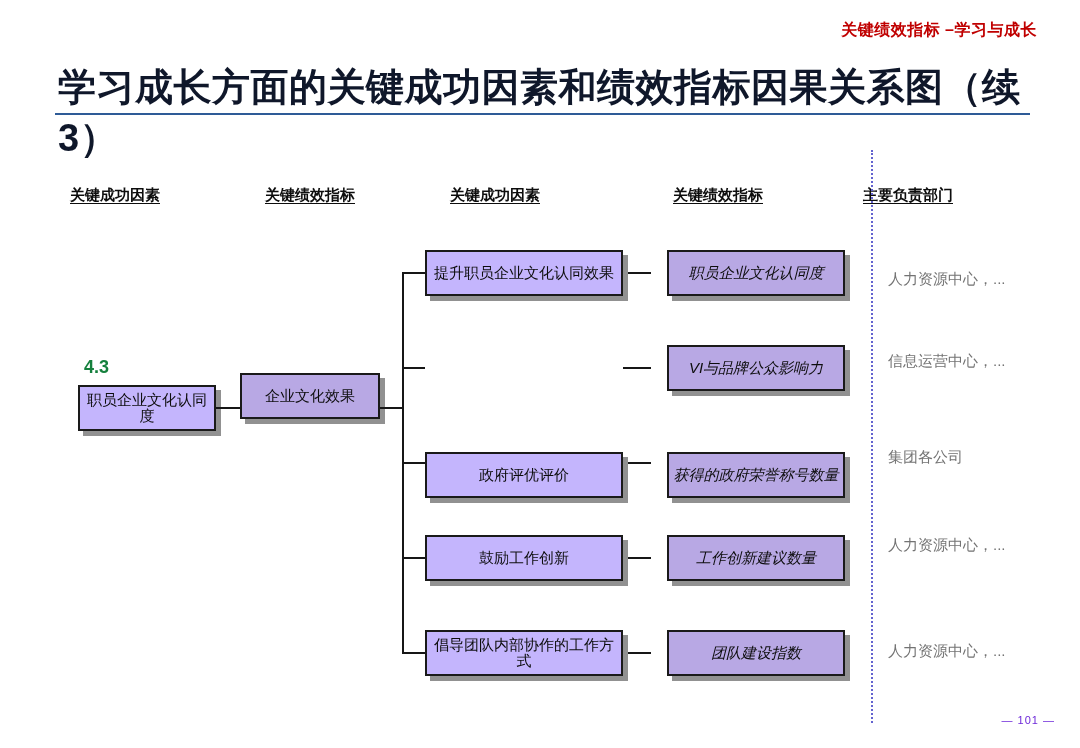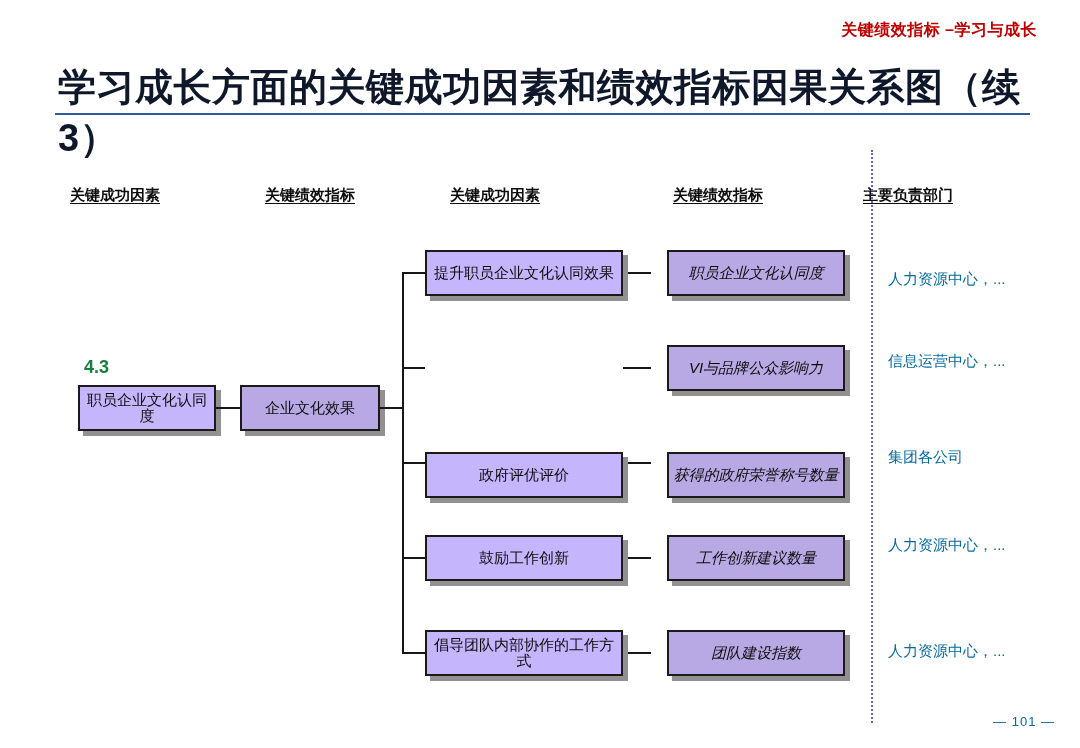--- a/index.html
+++ b/index.html
@@ -28,35 +28,35 @@
   .col-h5{left:863px;}
 
   .section-number{position:absolute;left:84px;top:357px;font-size:18px;font-weight:bold;color:#15803d;}
 
   .node{position:absolute;height:46px;border:2px solid var(--box-border);background:#c4b5fd;
         box-shadow:5px 5px 0 var(--shadow-gray);display:flex;align-items:center;justify-content:center;
         font-size:15px;color:#0d0d0d;text-align:center;line-height:1.1;padding:0 4px;}
   .node.kpi{background:var(--kpi-fill-purple);}
 
   .root-csf{left:78px;top:385px;width:138px;}
-  .root-kpi{left:240px;top:385px;width:140px;}
+  .root-kpi{left:240px;top:373px;width:140px;}
 
   .csf-box{left:425px;width:198px;}
   .kpi-box{left:667px;width:178px;font-style:italic;}
   .row-0{top:250px;} .row-1{top:345px;} .row-2{top:440px;margin-top:12px;} .row-3{top:535px;} .row-4{top:630px;}
 
   .hline{position:absolute;height:2px;background:#161616;}
   .vline{position:absolute;width:2px;background:#161616;}
 
-  .dept{position:absolute;left:888px;width:185px;font-size:15px;color:#0369a1;}
+  .dept{position:absolute;left:888px;width:185px;font-size:15px;color:#737373;}
   .dept-0{top:270px;} .dept-1{top:352px;} .dept-2{top:448px;} .dept-3{top:536px;} .dept-4{top:642px;}
 
   .v-separator{position:absolute;left:871px;top:150px;height:573px;width:0;border-left:2px dotted var(--separator-blue);}
 
-  .page-number{position:absolute;right:25px;top:714px;font-size:13px;color:#0369a1;letter-spacing:1px;}
+  .page-number{position:absolute;right:25px;top:714px;font-size:11px;color:#6d28d9;letter-spacing:1px;}
 
   .watermark{position:absolute;left:10px;top:694px;display:flex;align-items:center;gap:8px;color:var(--watermark-gray);}
   .wm-mark{position:relative;width:40px;height:38px;}
   .wm-arc{position:absolute;left:2px;top:10px;width:22px;height:24px;border:4px solid var(--watermark-gray);border-radius:50% 50% 50% 50%/55% 55% 45% 45%;border-top-color:transparent;transform:rotate(-25deg);}
   .wm-dot{position:absolute;width:11px;height:11px;border:3px solid var(--watermark-gray);border-radius:50%;}
   .wm-dot.d1{left:18px;top:2px;}
   .wm-dot.d2{left:30px;top:2px;}
   .wm-text{font-size:27px;font-weight:bold;letter-spacing:3px;}
 </style>
 </head>

